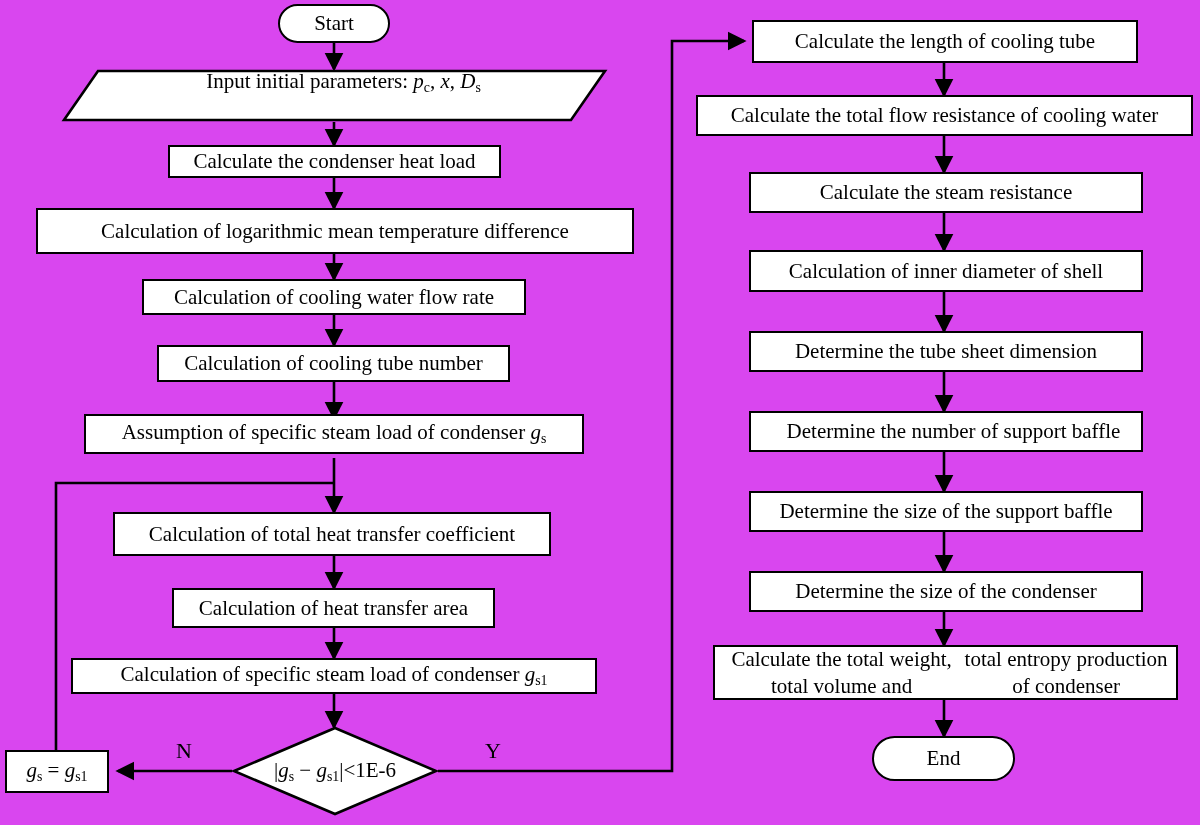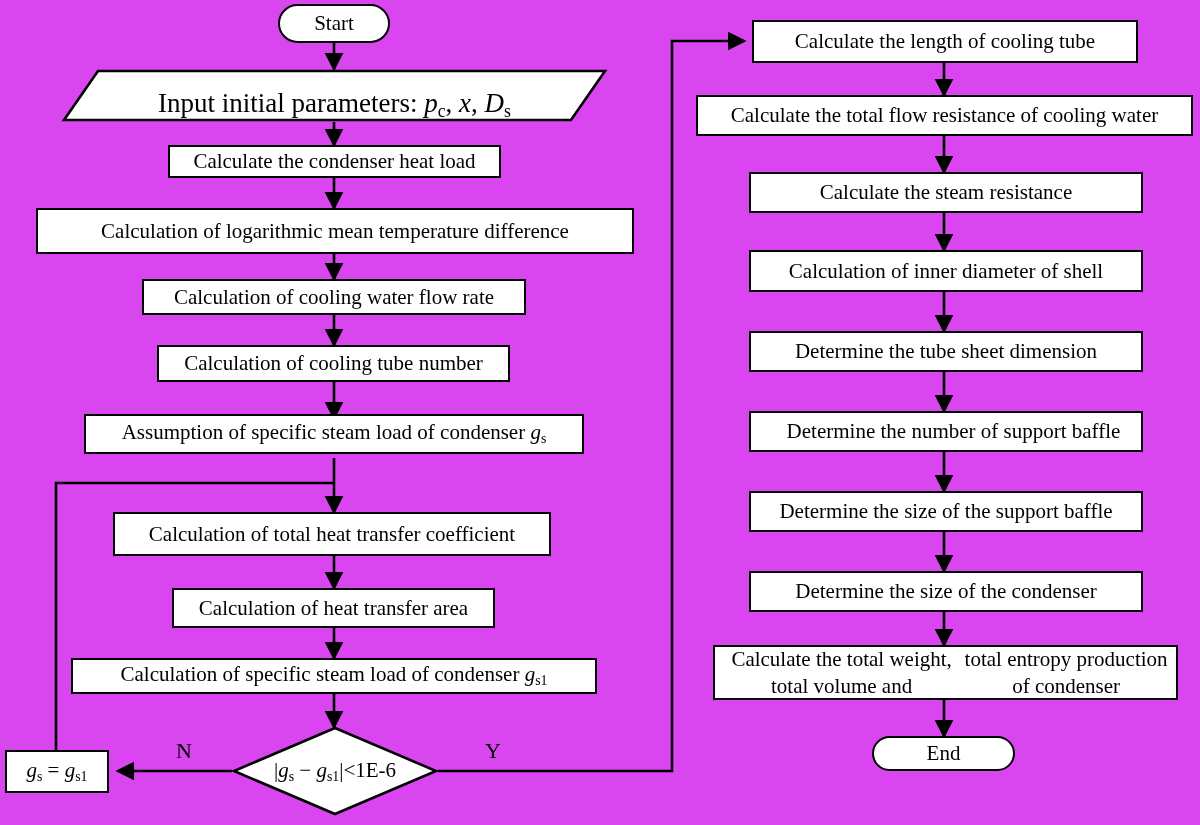--- a/index.html
+++ b/index.html
@@ -55,28 +55,28 @@
     position: absolute;
   }
   .io-wrap svg {
     position: absolute;
     left: 0;
     top: 0;
     overflow: visible;
   }
   .io-label {
     position: absolute;
-    left: 0;
+    left: 9px;
     top: 0;
     width: 100%;
     height: 100%;
     display: flex;
-    align-items: flex-end;
+    align-items: flex-start;
     justify-content: center;
-    font-size: 27px;
+    font-size: 21px;
   }
   .decision-wrap {
     position: absolute;
   }
   .decision-wrap svg {
     position: absolute;
     left: 0;
     top: 0;
     overflow: visible;
   }
@@ -241,17 +241,17 @@
 
   <div class="node process" style="left:749px; top:571px; width:394px; height:41px;">
     <span>Determine the size of the condenser</span>
   </div>
 
   <div class="node process two-line" style="left:713px; top:645px; width:465px; height:55px; flex-direction:row;">
     <span>Calculate the total weight, total volume and</span>
     <span>total entropy production of condenser</span>
   </div>
 
-  <div class="node terminal" style="left:872px; top:736px; width:143px; height:35px;">
+  <div class="node terminal" style="left:872px; top:736px; width:143px; height:45px;">
     <span>End</span>
   </div>
 
 </div>
 
 </body></html>

